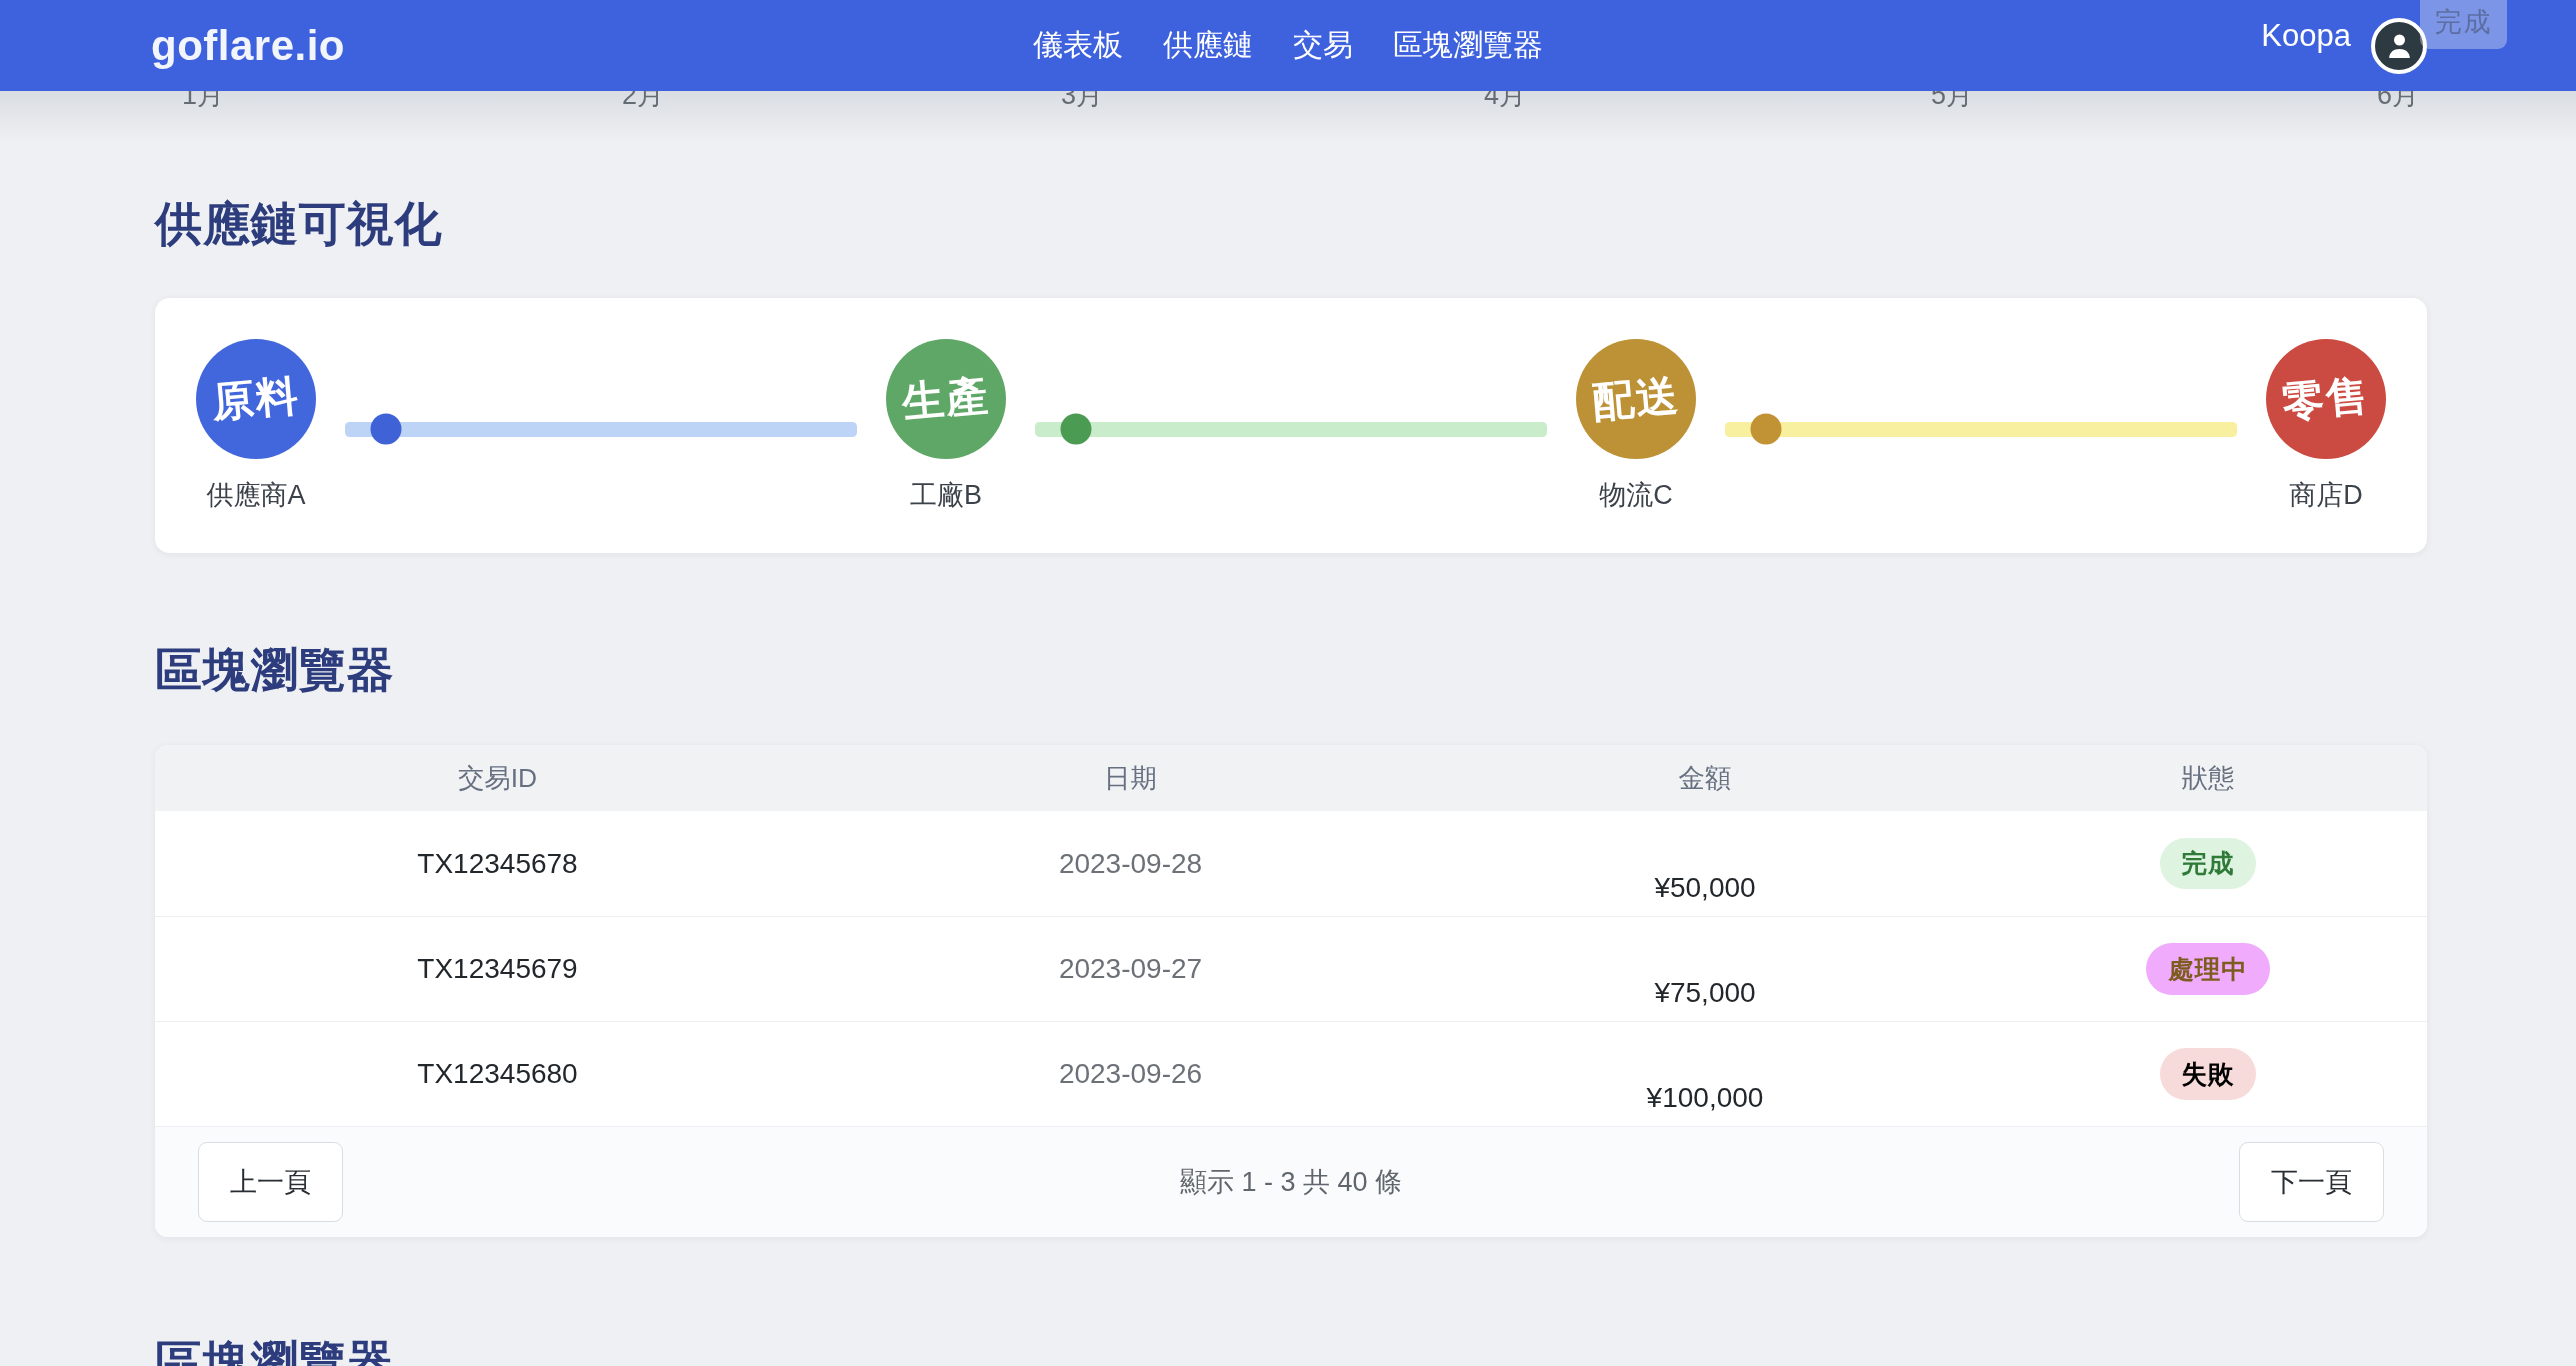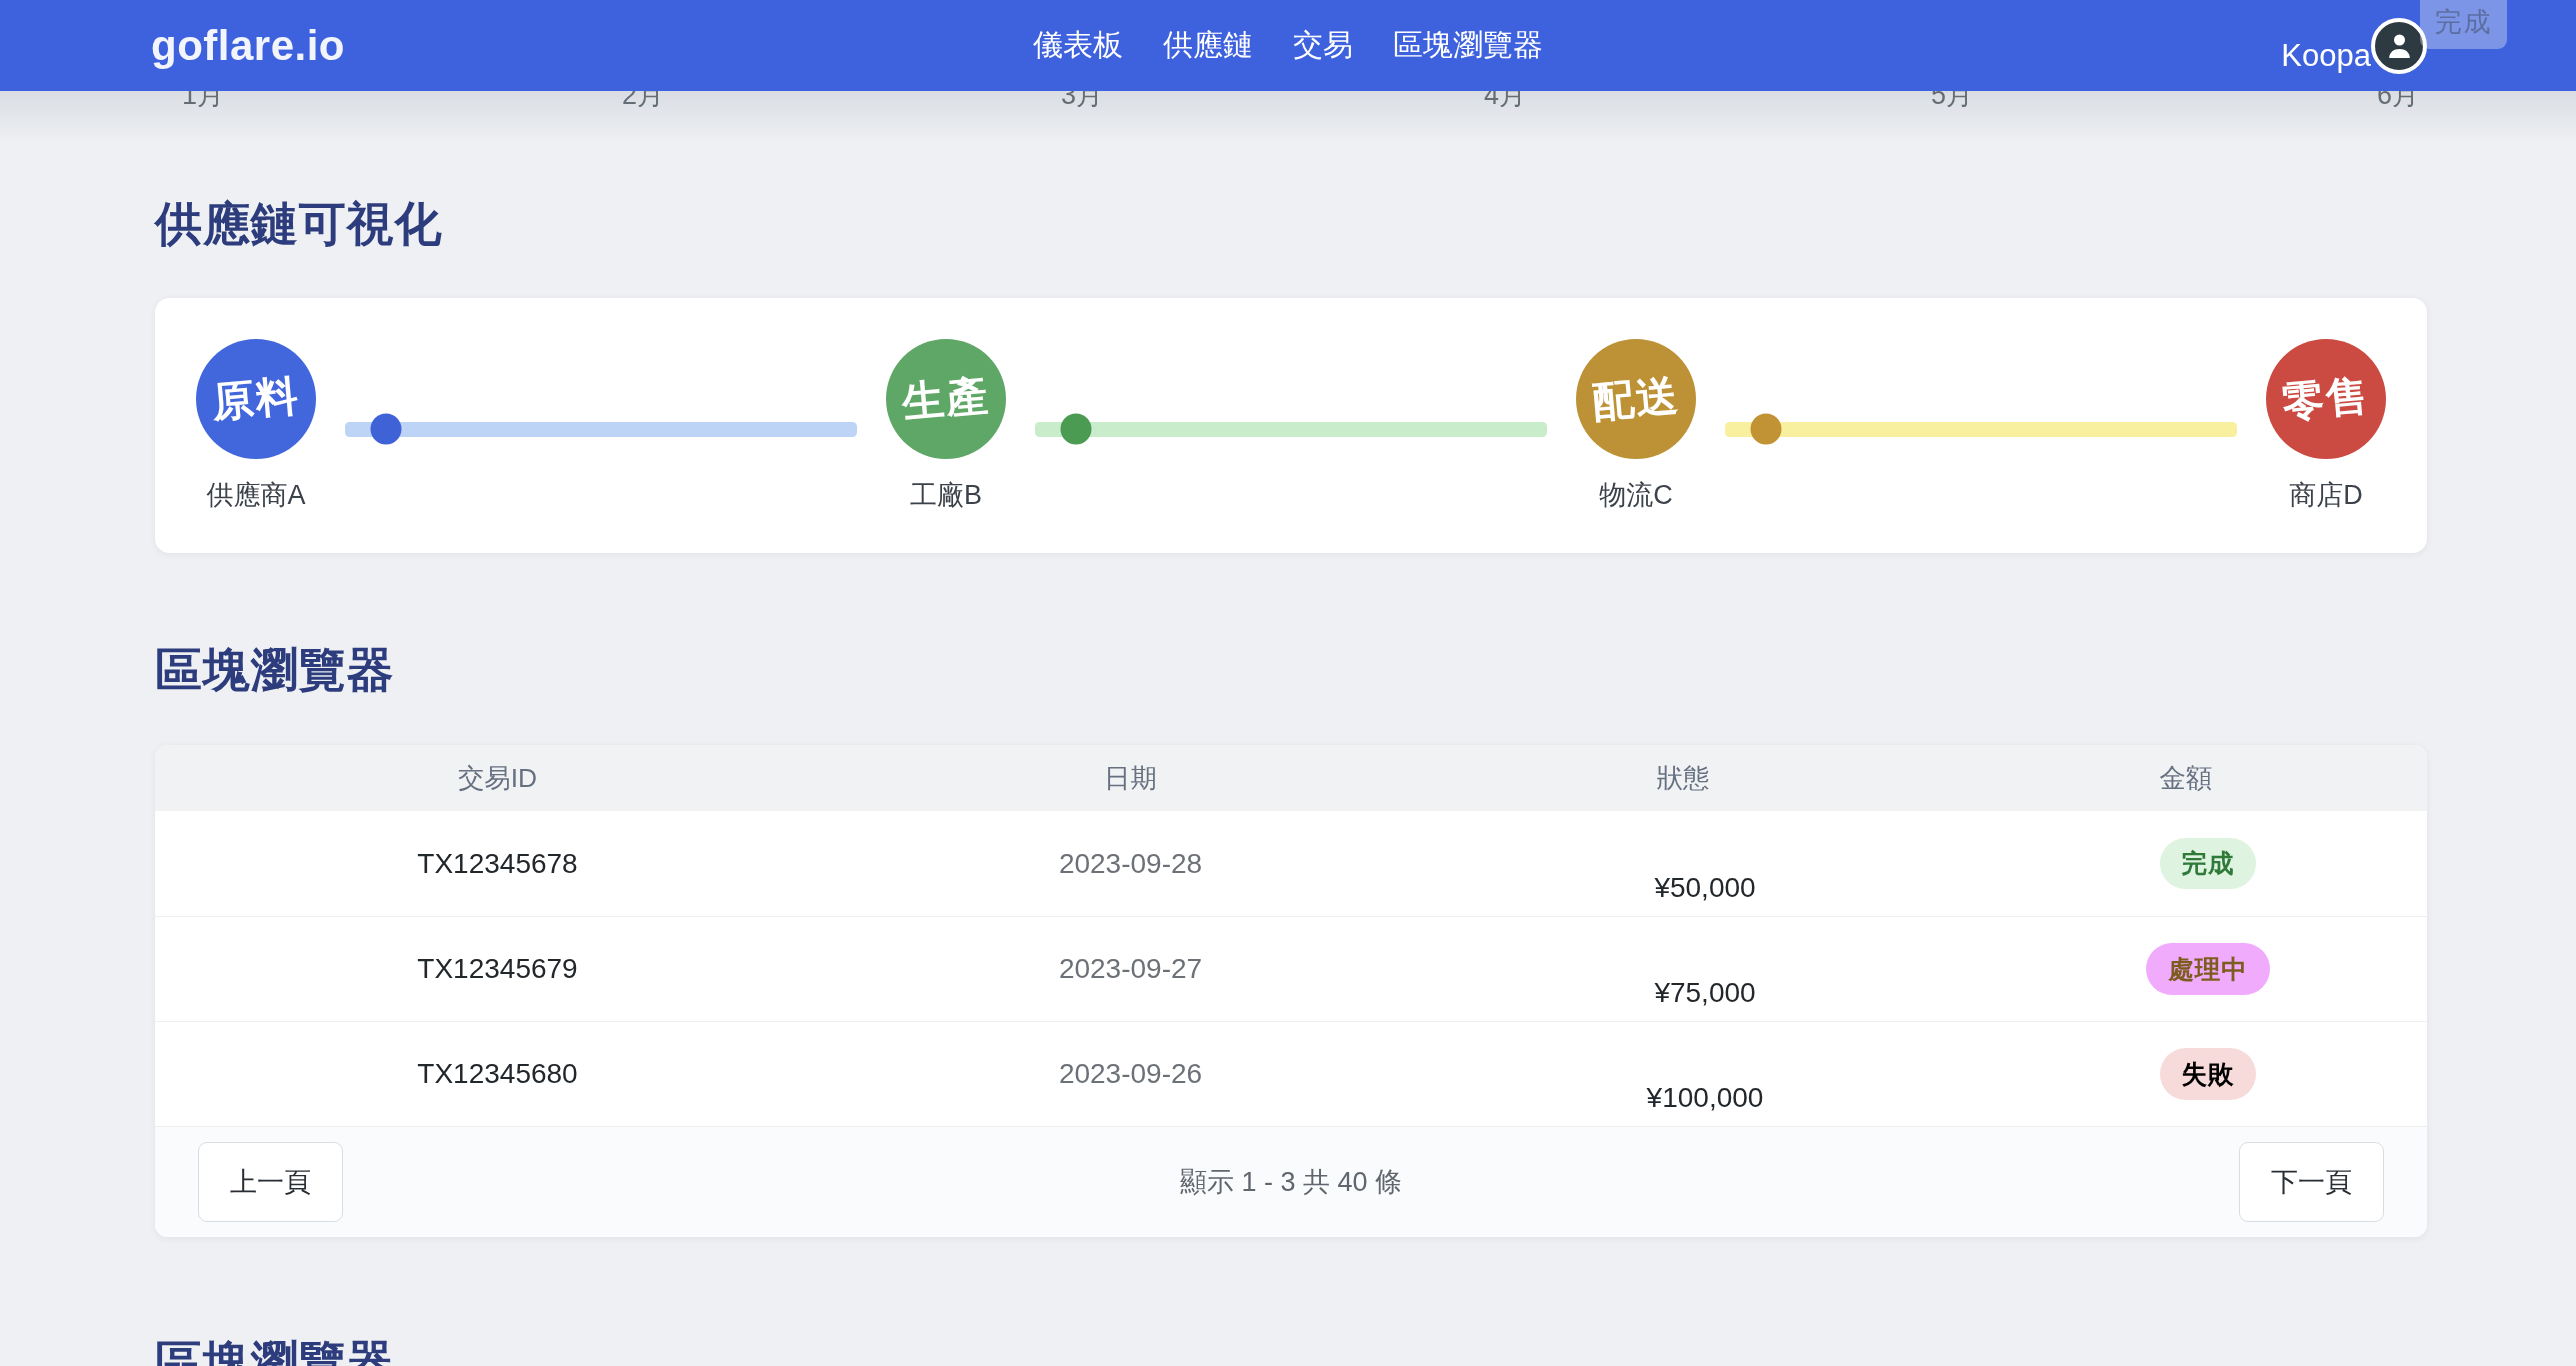--- a/index.html
+++ b/index.html
@@ -23,21 +23,21 @@
     position: absolute; left: 151px; top 0;
     color: #f2f5fb; font-size: 42px; font-weight: 700; letter-spacing: 0.5px;
     cursor: pointer;
   }
   .nav-links {
     position: absolute; left: 50%; transform: translateX(-50%);
     display: flex; gap: 40px;
   }
   .nav-link { color: #ffffff; font-size: 30px; cursor: pointer; white-space: nowrap; }
   .nav-right {
-    position: absolute; right: 149px; display: flex; align-items: flex-end; 
+    position: absolute; right: 149px; display: flex; align-items: flex-start; gap: 20px;
   }
   .username { color: #ffffff; font-size: 31px; }
   .avatar {
     width: 56px; height: 56px; border-radius: 50%;
     background: #2e3a41; border: 4.6px solid #ffffff;
     display: flex; align-items: center; justify-content: center;
     cursor: pointer;
   }
   .avatar svg { width: 33px; height: 33px; }
   .ghost-toast {
@@ -214,22 +214,22 @@
     <div class="node-label">商店D</div>
   </div>
 </div>
 
 <div class="section-title t2">區塊瀏覽器</div>
 
 <div class="table-card">
   <div class="trow thead">
     <div class="cell c1">交易ID</div>
     <div class="cell c2">日期</div>
+    <div class="cell c3">金額</div>
     <div class="cell c4">狀態</div>
-    <div class="cell c3">金額</div>
   </div>
 
   <div class="trow tbody-row">
     <div class="cell c1 cell-id">TX12345678</div>
     <div class="cell c2 cell-date">2023-09-28</div>
     <div class="cell c3 cell-amount">¥50,000</div>
     <div class="cell c4">
       <span class="badge success">完成</span>
     </div>
   </div>

